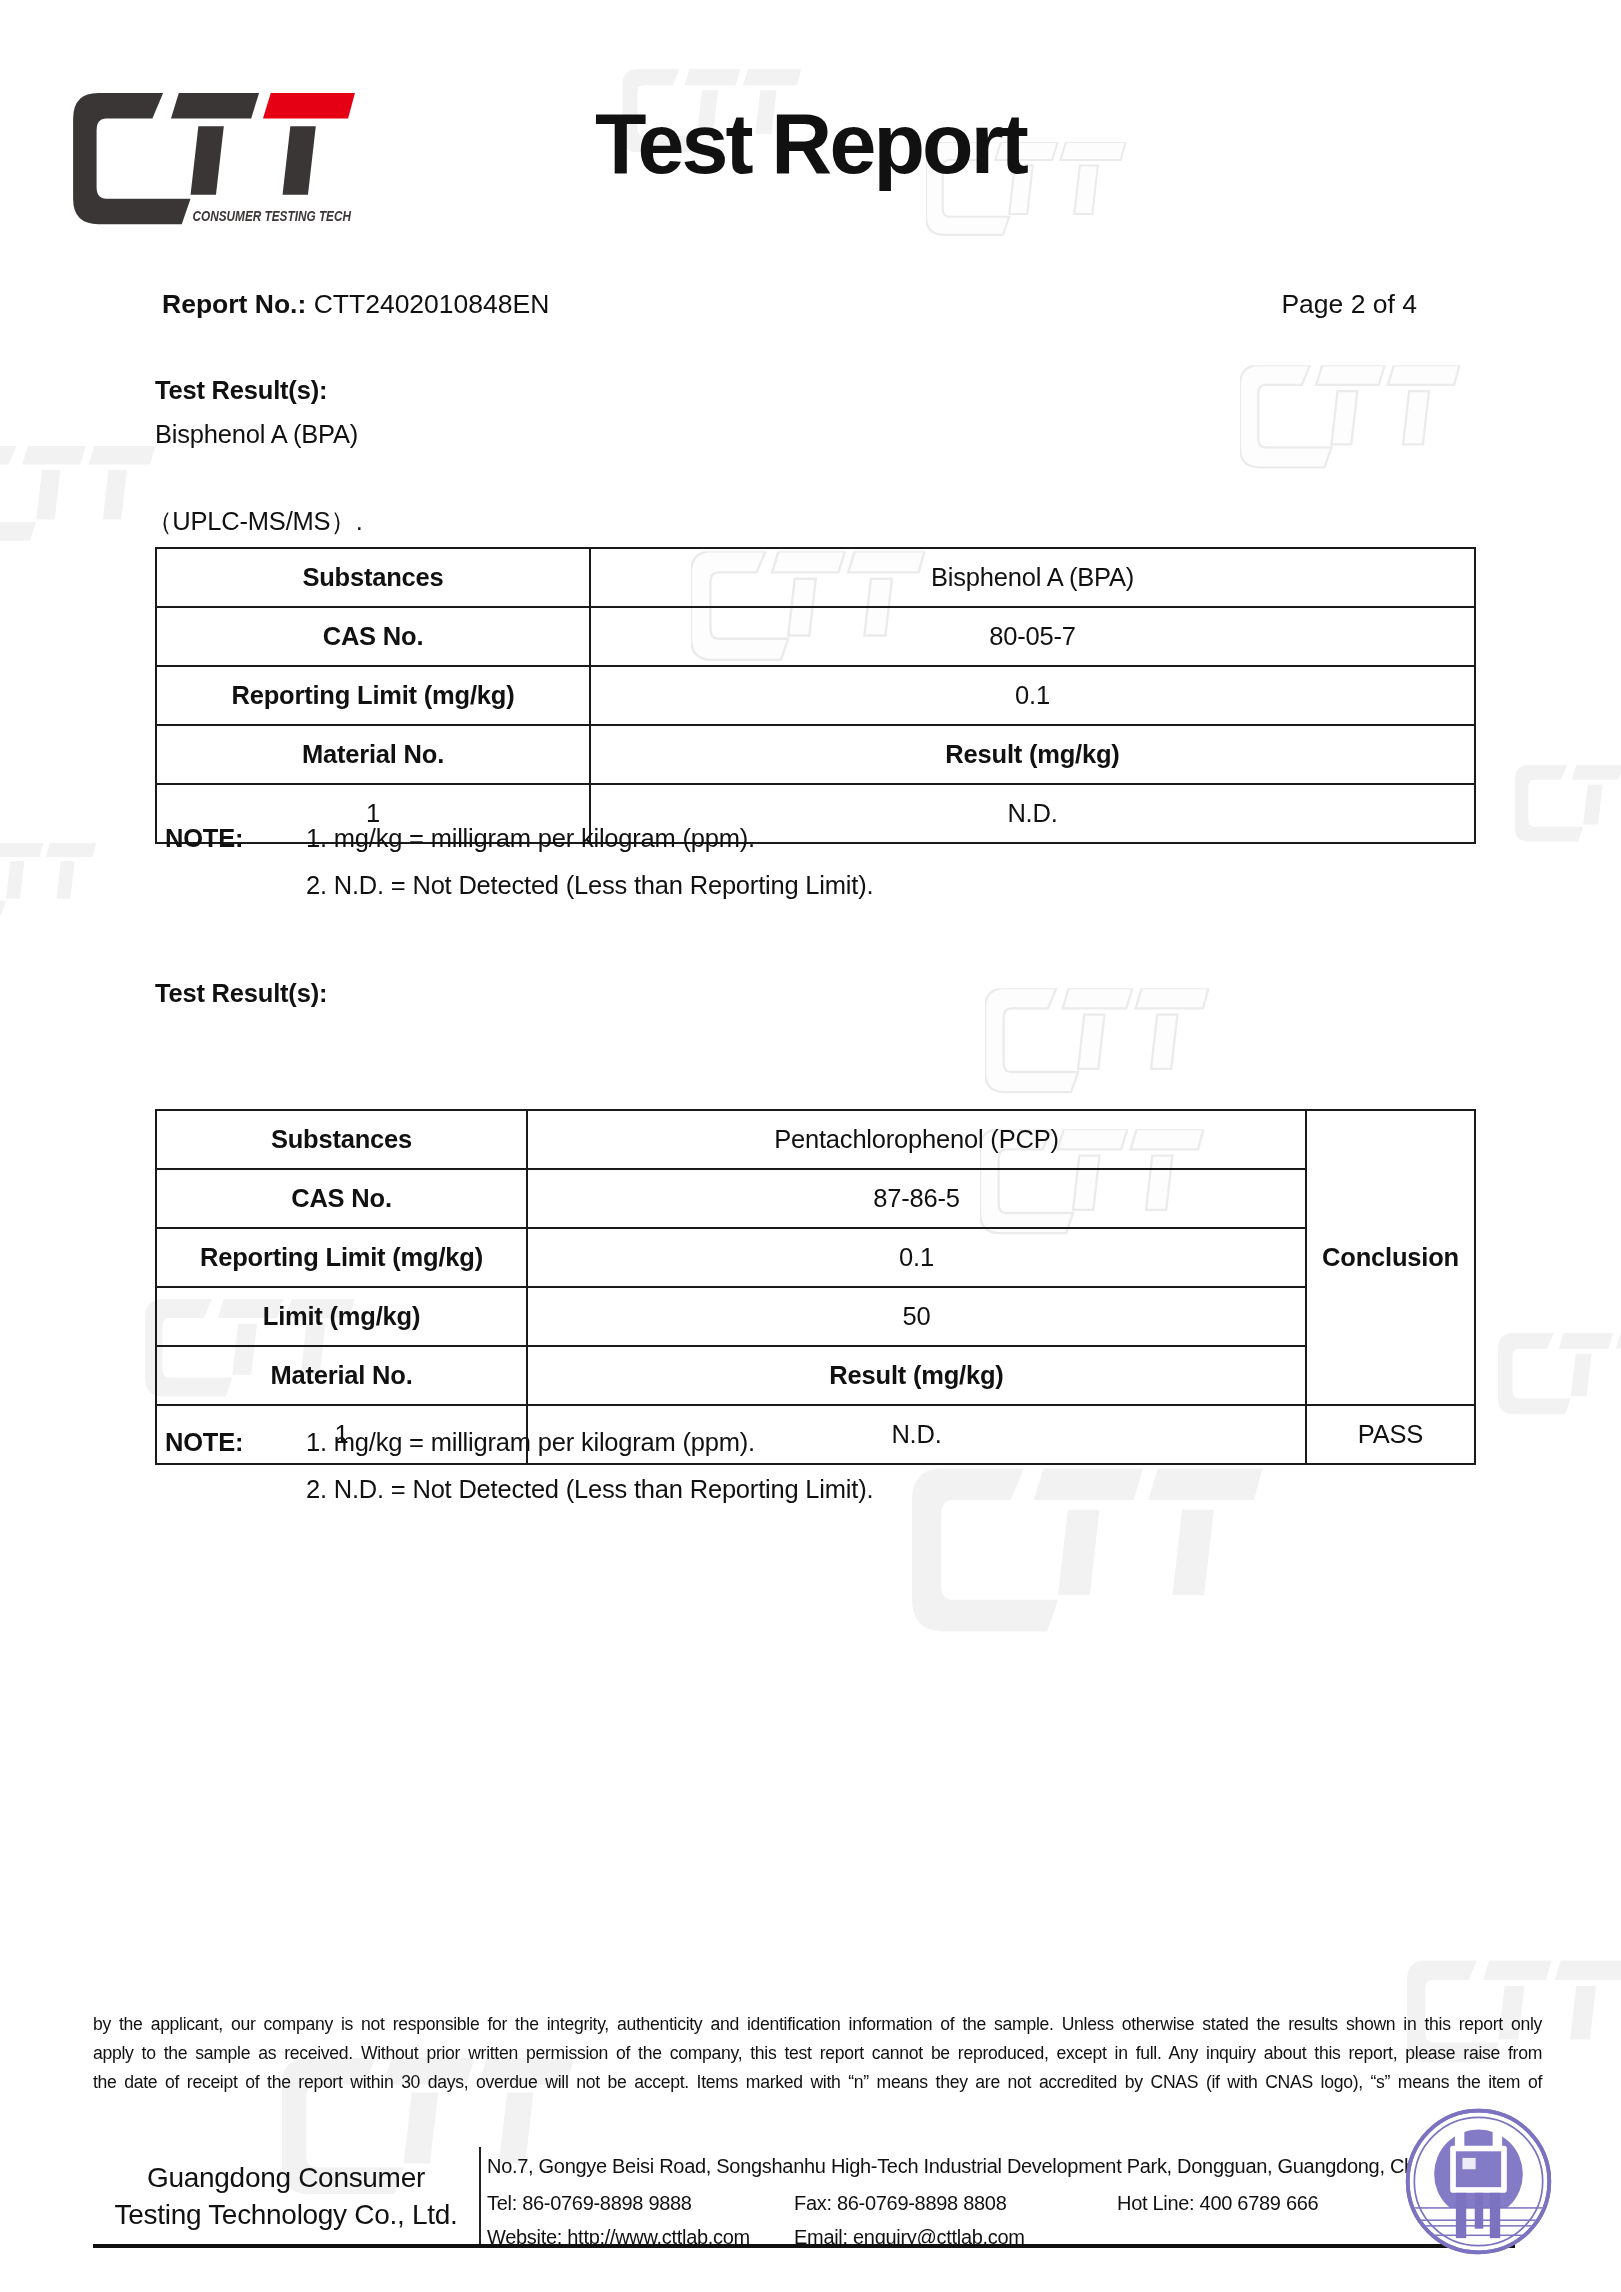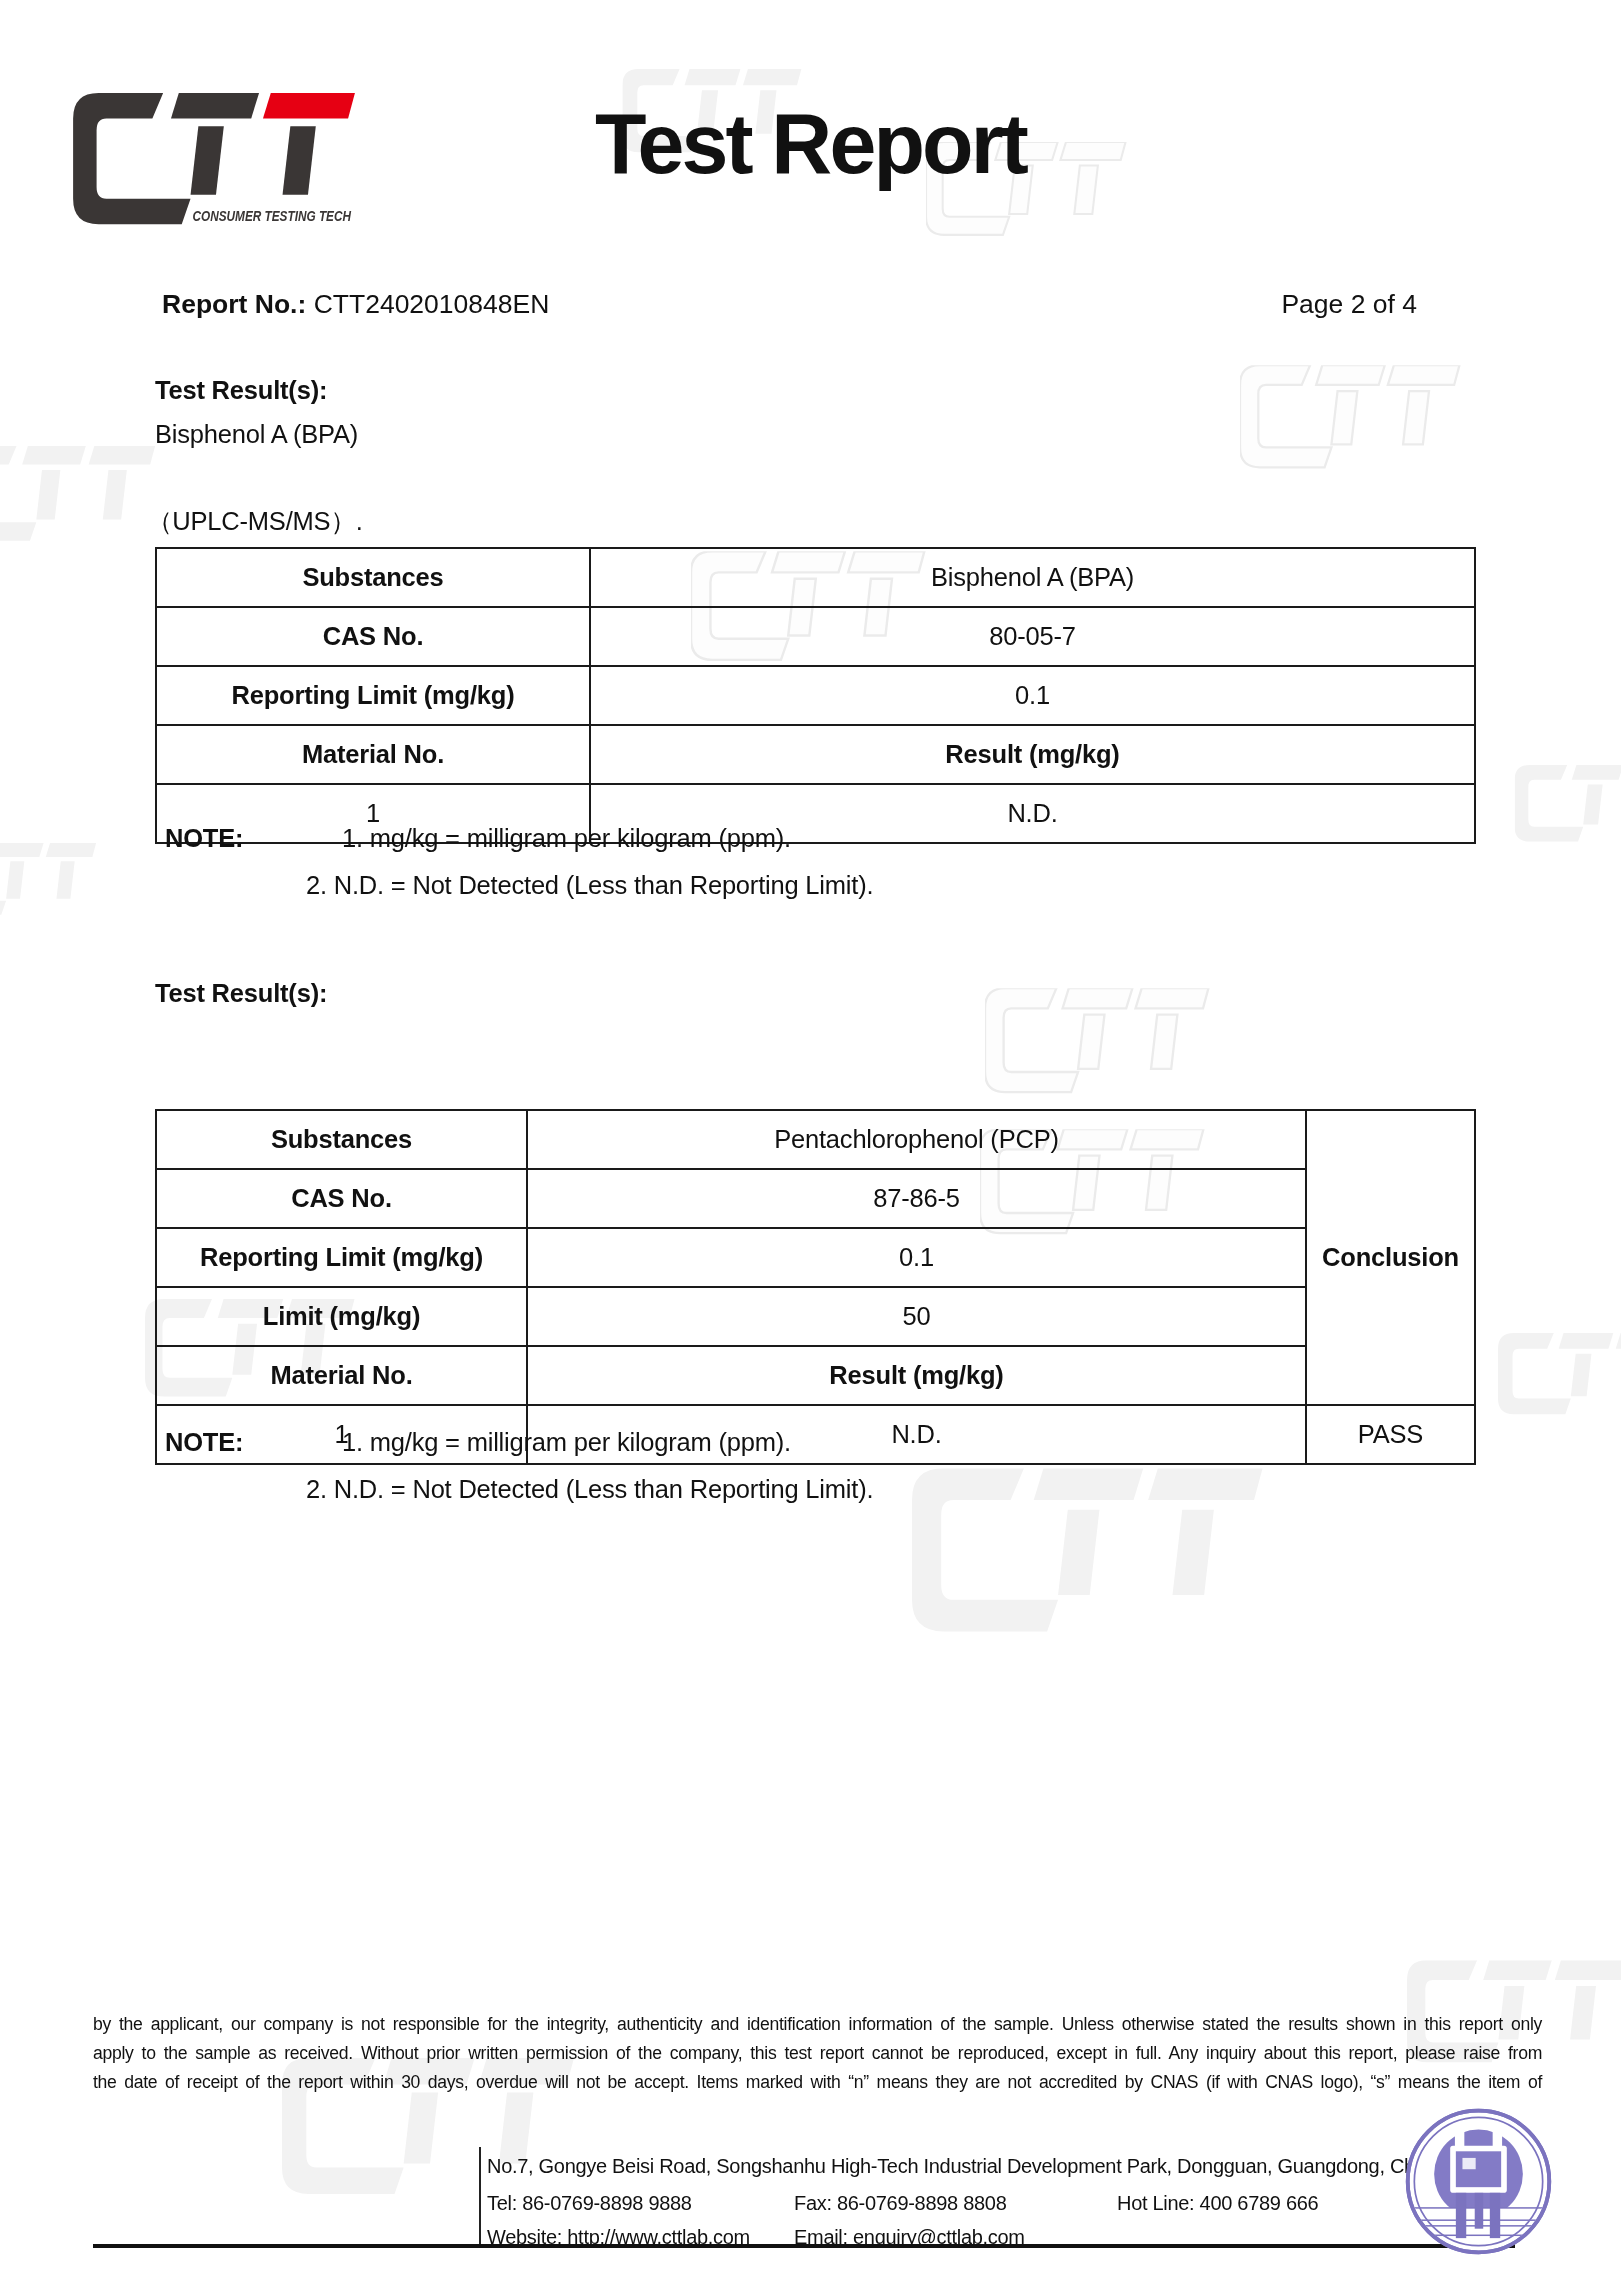--- a/index.html
+++ b/index.html
@@ -23,21 +23,21 @@
   .line{position:absolute;left:155px;font-size:25.5px;letter-spacing:-0.2px;white-space:nowrap;z-index:2;}
   .heading{font-weight:bold;}
   .mlabel{text-decoration:underline;}
   .doc-table{position:absolute;left:155px;width:1321px;border-collapse:collapse;z-index:2;
              font-size:25.5px;letter-spacing:-0.2px;}
   .doc-table td{border:2.5px solid #1a1a1a;text-align:center;vertical-align:middle;height:49px;padding:4px;}
   .doc-table{border:2.9px solid #1a1a1a;}
   
   .note{position:absolute;z-index:2;font-size:25.5px;letter-spacing:-0.2px;}
   .note .nlabel{position:absolute;left:165px;top:0;font-weight:bold;}
-  .note .n1{position:absolute;left:306px;top:0;white-space:nowrap;margin-left:36px;}
+  .note .n1{position:absolute;left:306px;top:0;white-space:nowrap;}
   .note .n2{position:absolute;left:306px;top:47px;white-space:nowrap;}
   
   #disclaimer{left:93px;top:2010px;width:1449px;font-size:17.6px;line-height:29px;
               letter-spacing:-0.3px;z-index:2;}
   #disclaimer .jl{text-align:justify;text-align-last:justify;}
   #disclaimer .ll{text-align:left;}
   #company-name{left:93px;top:2159px;width:386px;text-align:center;font-size:28px;
                 line-height:37px;z-index:2;letter-spacing:-0.3px;}
   .contact{position:absolute;font-size:20px;letter-spacing:-0.3px;white-space:nowrap;z-index:2;}
   #v-divider{left:479px;top:2147px;width:2px;height:98px;background:#222;z-index:2;}
@@ -222,20 +222,24 @@
     <span class="n1">1. mg/kg = milligram per kilogram (ppm).</span>
     <span class="n2">2. N.D. = Not Detected (Less than Reporting Limit).</span>
   </div>
 
   <div class="abs" id="disclaimer">
     <div class="jl">by the applicant, our company is not responsible for the integrity, authenticity and identification information of the sample. Unless otherwise stated the results shown in this report only</div>
     <div class="jl">apply to the sample as received. Without prior written permission of the company, this test report cannot be reproduced, except in full. Any inquiry about this report, please raise from</div>
     <div class="jl">the date of receipt of the report within 30 days, overdue will not be accept. Items marked with “n” means they are not accredited by CNAS (if with CNAS logo), “s” means the item of</div>
   </div>
 
+  <div class="abs" id="company-name">
+    <div>Guangdong Consumer</div>
+    <div>Testing Technology Co., Ltd.</div>
+  </div>
   <div class="abs" id="v-divider"></div>
 
   <div class="contact" style="left:487px;top:2155px">No.7, Gongye Beisi Road, Songshanhu High-Tech Industrial Development Park, Dongguan, Guangdong, China.</div>
   <div class="contact" style="left:487px;top:2192px">Tel: 86-0769-8898 9888</div>
   <div class="contact" style="left:794px;top:2192px">Fax: 86-0769-8898 8808</div>
   <div class="contact" style="left:1117px;top:2192px">Hot Line: 400 6789 666</div>
   <div class="contact" style="left:487px;top:2226px">Website: http://www.cttlab.com</div>
   <div class="contact" style="left:794px;top:2226px">Email: enquiry@cttlab.com</div>
 
   <div class="abs" id="bottom-rule"></div>

